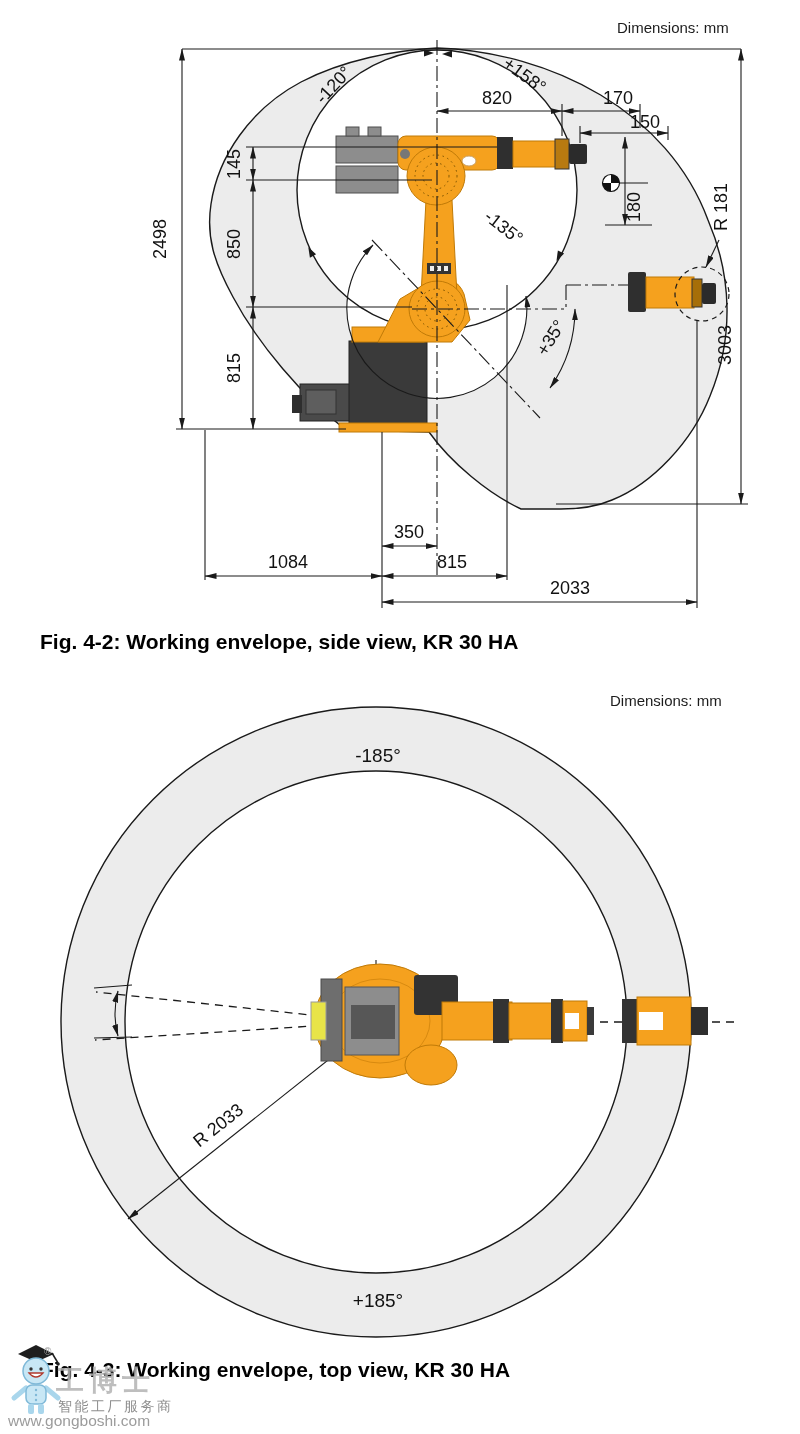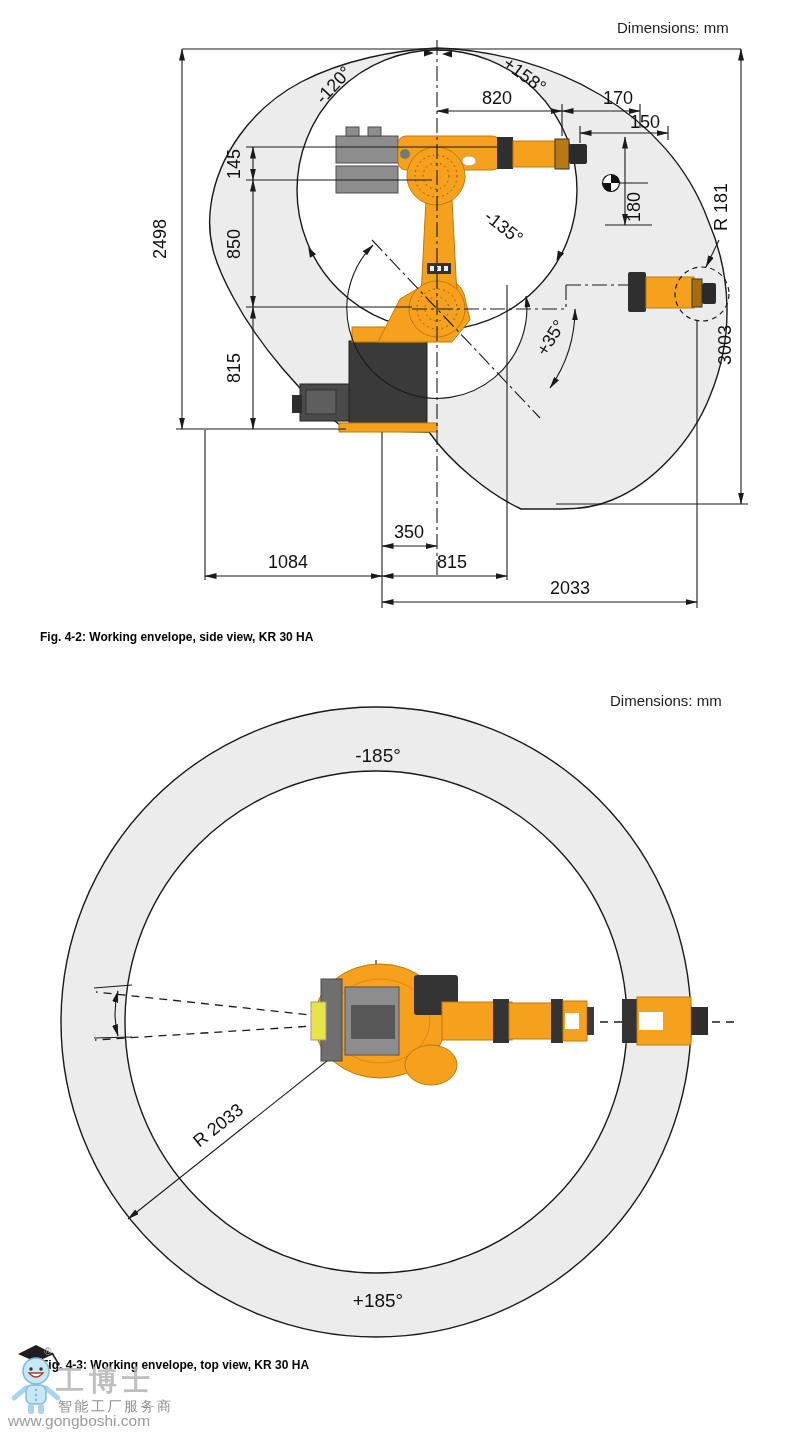--- a/index.html
+++ b/index.html
@@ -1,19 +1,19 @@
 <!DOCTYPE html>
 <html><head>
 <meta charset="utf-8">
 <style>
   html,body{margin:0;padding:0;background:#fff;}
   #page{position:relative;width:748px;height:1434px;background:#fff;overflow:hidden;
         font-family:"Liberation Sans",sans-serif;color:#111;}
   .unit-note{position:absolute;font-size:15px;color:#1c1c1c;}
-  .caption{position:absolute;font-size:12px;font-weight:bold;color:#000;z-index:2;white-space:nowrap;}
+  .caption{position:absolute;font-size:21px;font-weight:bold;color:#000;z-index:2;white-space:nowrap;}
   svg{position:absolute;left:0;}
   svg text{font-family:"Liberation Sans",sans-serif;fill:#111;}
   .dim{font-size:18px;}
   .ang{font-size:18px;}
   .big{font-size:19px;}
   .thin{stroke:#1a1a1a;stroke-width:1.1;fill:none;}
   .dashdot{stroke:#1a1a1a;stroke-width:1.1;fill:none;stroke-dasharray:15 4 3 4;}
   .dash{stroke:#1a1a1a;stroke-width:1.3;fill:none;stroke-dasharray:8 6;}
   .outline{stroke:#1a1a1a;stroke-width:1.4;fill:none;}
   .orange{fill:#F5A11E;stroke:#C07A07;stroke-width:1;}

